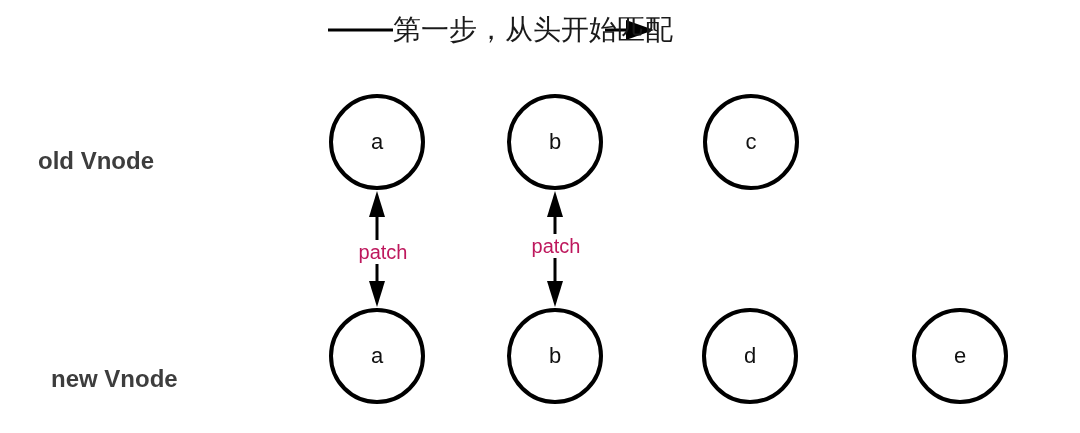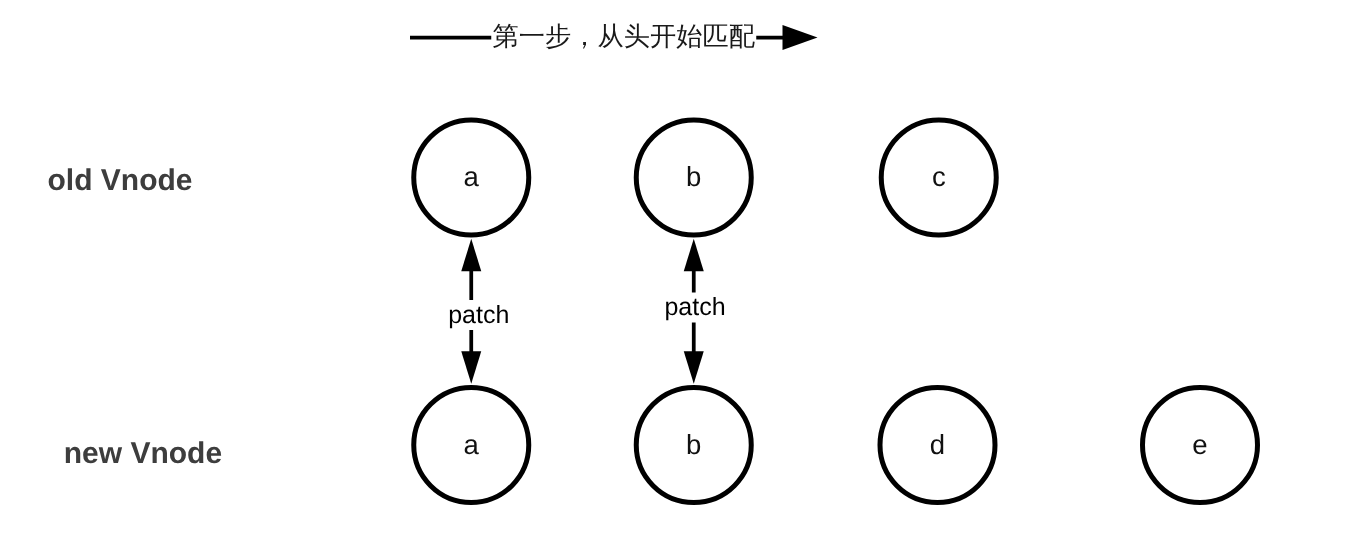--- a/index.html
+++ b/index.html
@@ -24,32 +24,33 @@
     pointer-events: none;
   }
   .step-title {
     position: absolute;
     left: 393px;
     top: 16px;
     width: 212px;
     height: 28px;
     line-height: 28px;
     text-align: center;
-    font-size: 21px;
+    font-size: 28px;
     color: #1a1a1a;
     background: #ffffff;
     white-space: nowrap;
   }
   .row-label {
     position: absolute;
     font-size: 24px;
     font-weight: bold;
     color: #3d3d3d;
     line-height: 36px;
     white-space: nowrap;
+    margin-top: 16px;
   }
   .row-label.old { left: 38px; top: 127px; }
   .row-label.new { left: 51px; top: 345px; }
   .circle {
     position: absolute;
     width: 96px;
     height: 96px;
     box-sizing: border-box;
     border: 4px solid #000000;
     border-radius: 50%;
@@ -62,21 +63,21 @@
     font-size: 22px;
     color: #111111;
   }
   .patch-label {
     position: absolute;
     width: 60px;
     height: 24px;
     line-height: 24px;
     text-align: center;
     font-size: 20px;
-    color: #000000;
+    color: #be185d;
     background: #ffffff;
   }
 </style>
 </head>
 <body>
 
 <div class="canvas">
 
   <svg class="overlay" viewBox="0 0 1080 433">
 

